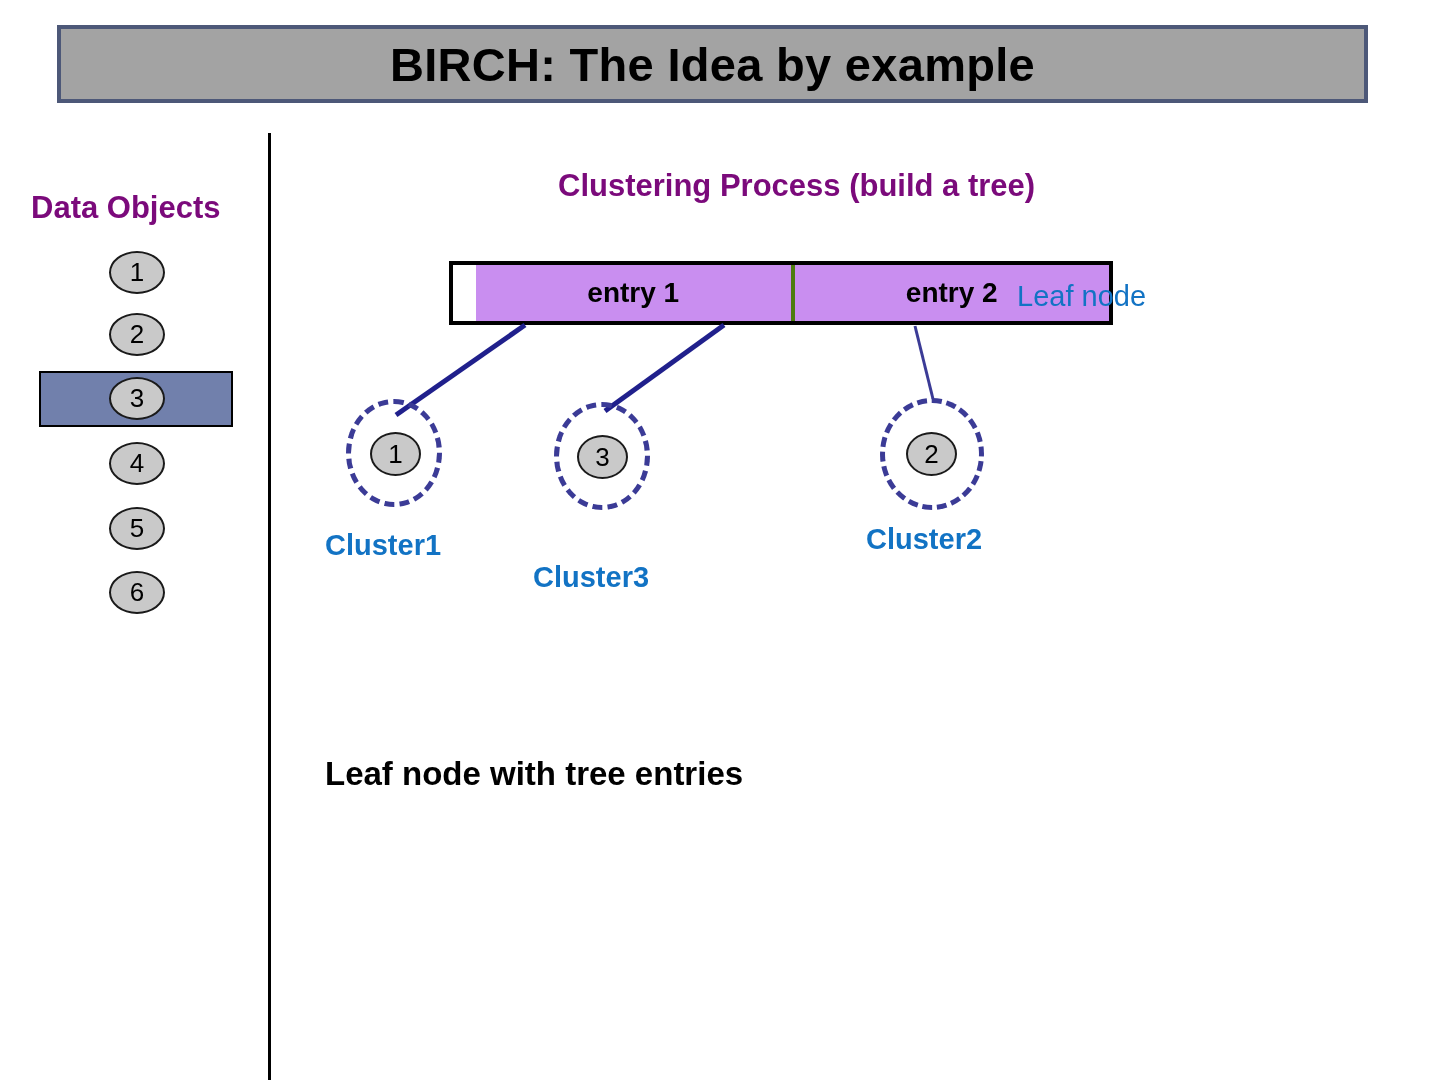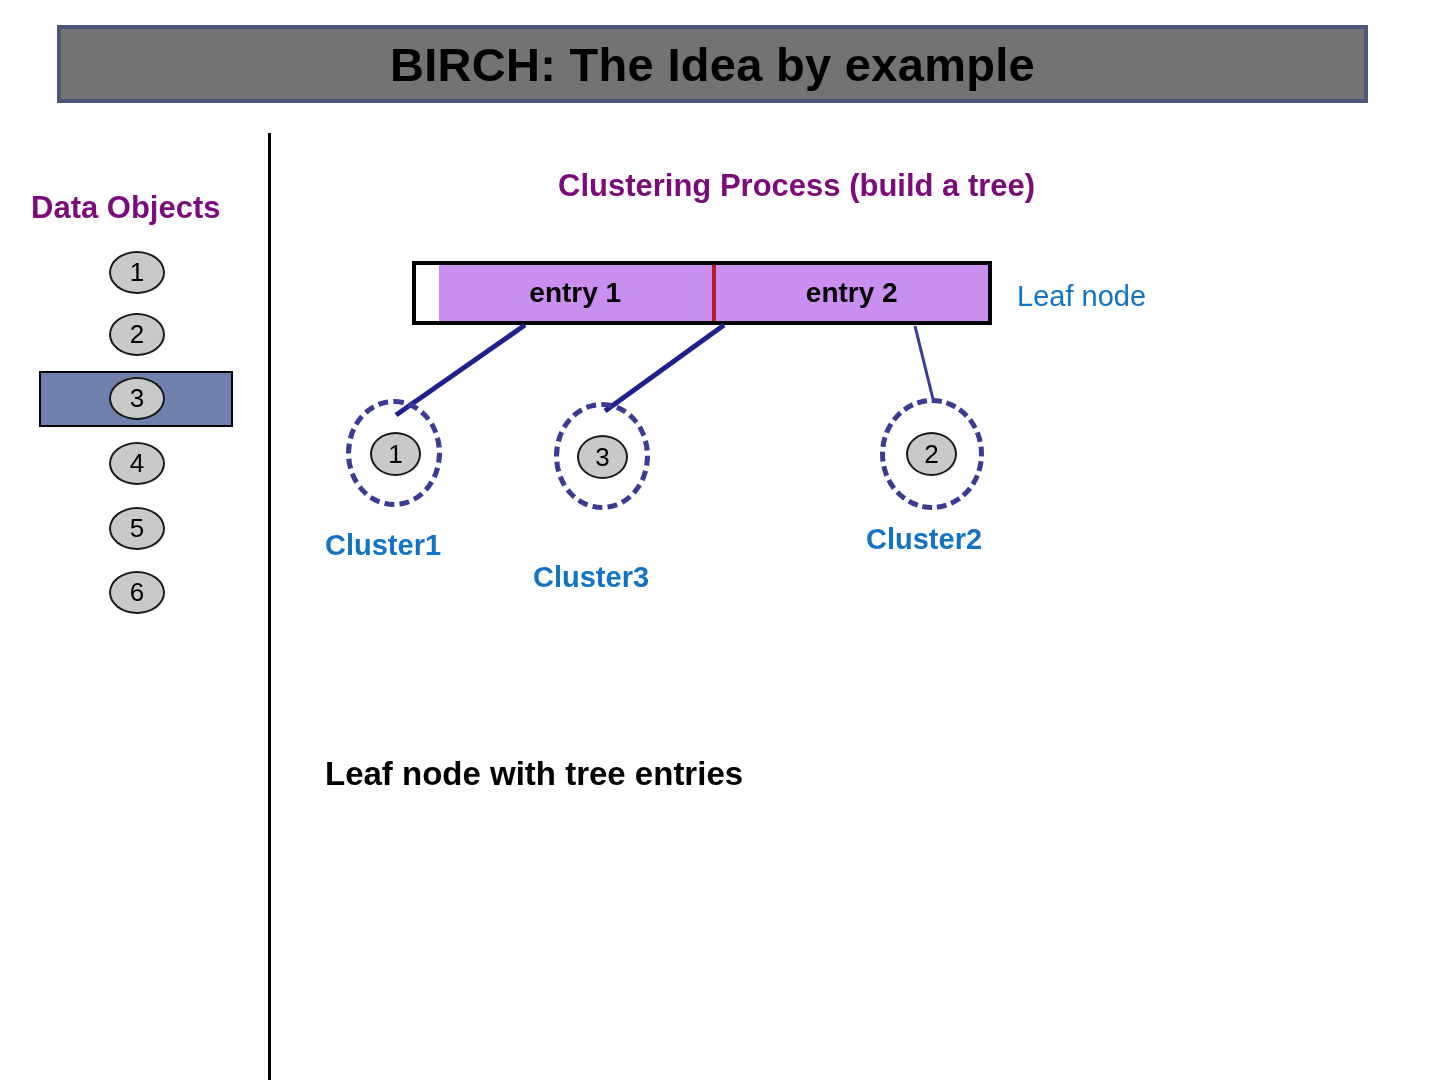--- a/index.html
+++ b/index.html
@@ -15,21 +15,21 @@
     font-family: "Liberation Sans", sans-serif;
   }
 
   
   #title-box {
     position: absolute;
     left: 57px;
     top: 25px;
     width: 1311px;
     height: 78px;
-    background: #737373;
+    background: #a3a3a3;
     border: 4px solid #4d5878;
     box-sizing: border-box;
     display: flex;
     align-items: center;
     justify-content: center;
   }
   #title-text {
     font-size: 47px;
     font-weight: bold;
     color: #000000;
@@ -98,41 +98,41 @@
     left: 558px;
     top: 168px;
     font-size: 31px;
     font-weight: bold;
     color: #7b0a7b;
     white-space: nowrap;
   }
 
   #leaf-node-box {
     position: absolute;
-    left: 412px;
+    left: 449px;
     top: 261px;
-    width: 580px;
+    width: 664px;
     height: 64px;
     border: 4px solid #000000;
     box-sizing: border-box;
     display: flex;
     padding-left: 23px;
   }
   .leaf-entry {
     flex: 1 1 0;
     background: #c98ef0;
     display: flex;
     align-items: center;
     justify-content: center;
     font-size: 28px;
     font-weight: bold;
     color: #000000;
     box-sizing: border-box;
   }
-  .leaf-entry + .leaf-entry { border-left: 4px solid #b91c1c; }
+  .leaf-entry + .leaf-entry { border-left: 4px solid #4d7c0f; }
 
   #leaf-node-label {
     position: absolute;
     left: 1017px;
     top: 280px;
     font-size: 29px;
     font-weight: normal;
     color: #1273c4;
     white-space: nowrap;
   }

